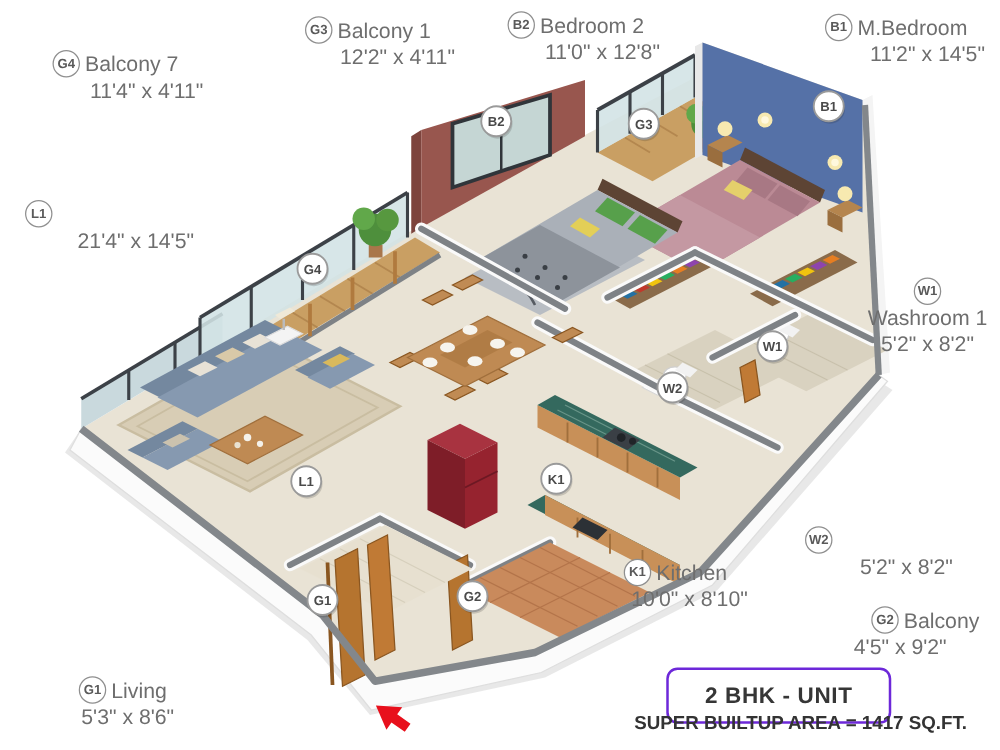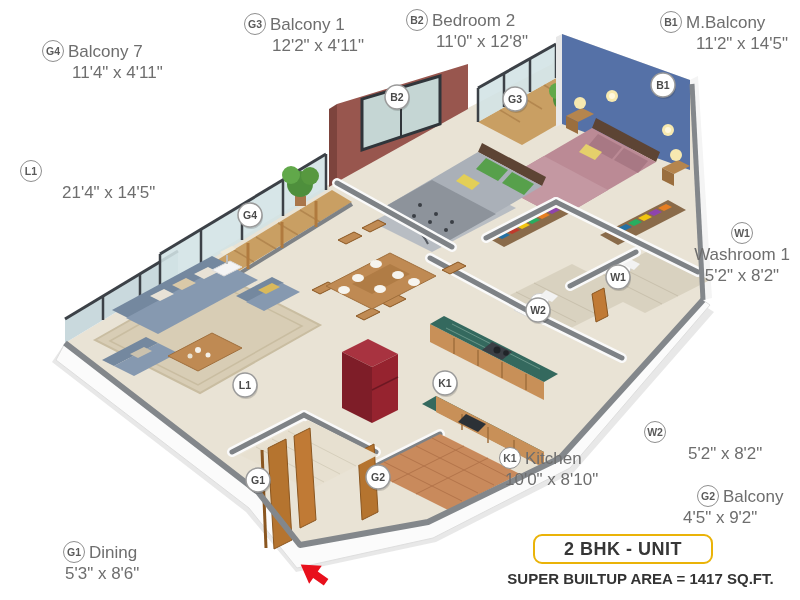--- a/index.html
+++ b/index.html
@@ -7,22 +7,22 @@
           font-family:"Liberation Sans",sans-serif;}
   .plan-svg{position:absolute;left:0;top:0;}
   .room-label{position:absolute;color:#6e6e6e;font-size:17px;line-height:21px;white-space:nowrap;}
   .room-label .line1{display:flex;align-items:center;gap:4px;}
   .badge{display:inline-flex;align-items:center;justify-content:center;flex:none;
          width:22px;height:22px;border:1.5px solid #8f8f8f;border-radius:50%;
          font-size:10.5px;font-weight:bold;color:#5a5a5a;background:#fff;box-sizing:border-box;}
   .dims{color:#6e6e6e;}
   .stacked{text-align:center;}
   .stacked .line1{justify-content:center;}
-  .unit-box{position:absolute;left:533px;top:534px;width:180px;height:30px;
-            border:2px solid #eab308;border-radius:9px;display:flex;align-items:center;justify-content:center;
+  .unit-box{position:absolute;left:533px;top:534px;width:180px;height:45px;
+            border:2px solid #6d28d9;border-radius:9px;display:flex;align-items:center;justify-content:center;
             font-size:18px;font-weight:bold;color:#363636;background:#fff;box-sizing:border-box;letter-spacing:.5px;}
   .area-note{position:absolute;left:478px;top:570px;width:325px;text-align:center;
              font-size:15px;font-weight:bold;color:#333;}
 </style>
 </head>
 <body>
 
 <div class="canvas">
 
   <svg class="plan-svg" width="800" height="600" viewBox="0 0 800 600">
@@ -394,21 +394,21 @@
     <div class="line1">
         <span class="badge">B2</span>
         <span>Bedroom 2</span>
       </div>
     <div class="dims" style="padding-left:30px;">11'0" x 12'8"</div>
   </div>
 
   <div class="room-label" style="left:660px;top:11px;">
     <div class="line1">
         <span class="badge">B1</span>
-        <span>M.Balcony</span>
+        <span>M.Bedroom</span>
       </div>
     <div class="dims" style="padding-left:36px;">11'2" x 14'5"</div>
   </div>
 
   <div class="room-label" style="left:20px;top:160px;">
     <div class="line1">
         <span class="badge">L1</span>
       </div>
     <div class="dims" style="padding-left:42px;">21'4" x 14'5"</div>
   </div>
@@ -440,21 +440,21 @@
     <div class="line1">
         <span class="badge">K1</span>
         <span>Kitchen</span>
       </div>
     <div class="dims" style="padding-left:6px;">10'0" x 8'10"</div>
   </div>
 
   <div class="room-label" style="left:63px;top:541px;">
     <div class="line1">
         <span class="badge">G1</span>
-        <span>Dining</span>
+        <span>Living</span>
       </div>
     <div class="dims" style="padding-left:2px;">5'3" x 8'6"</div>
   </div>
 
   <div class="unit-box">2 BHK - UNIT</div>
   <div class="area-note">SUPER BUILTUP AREA = 1417 SQ.FT.</div>
 
 </div>
 
 </body></html>

